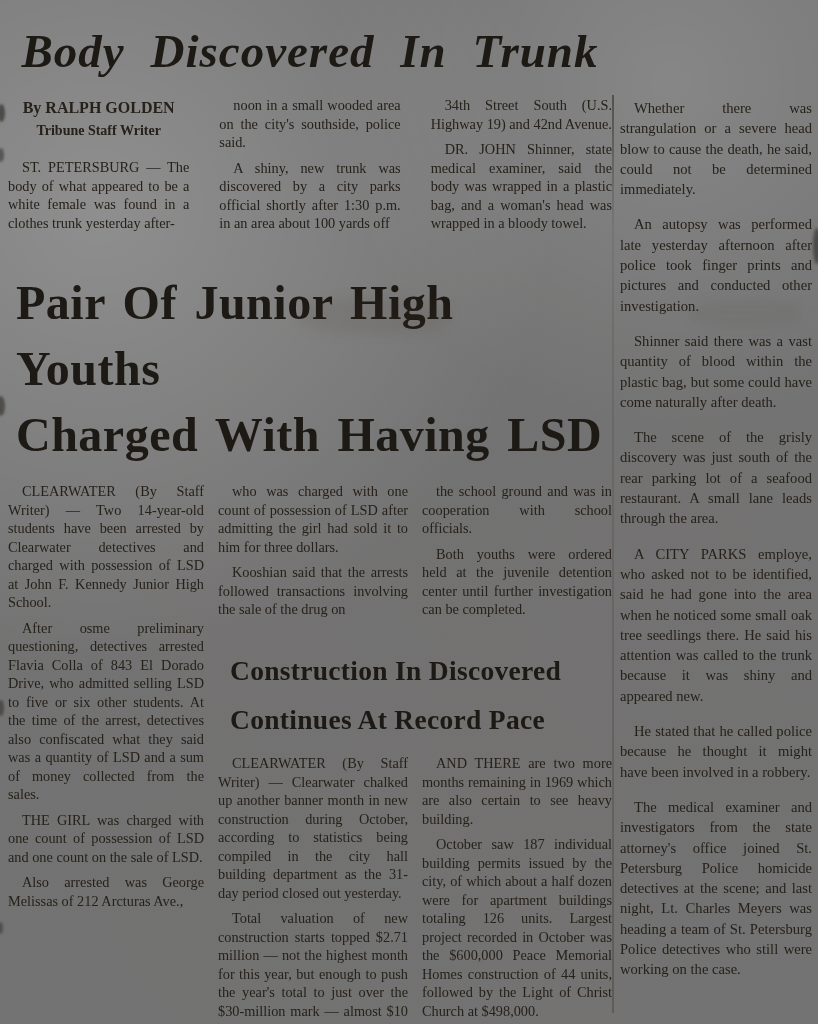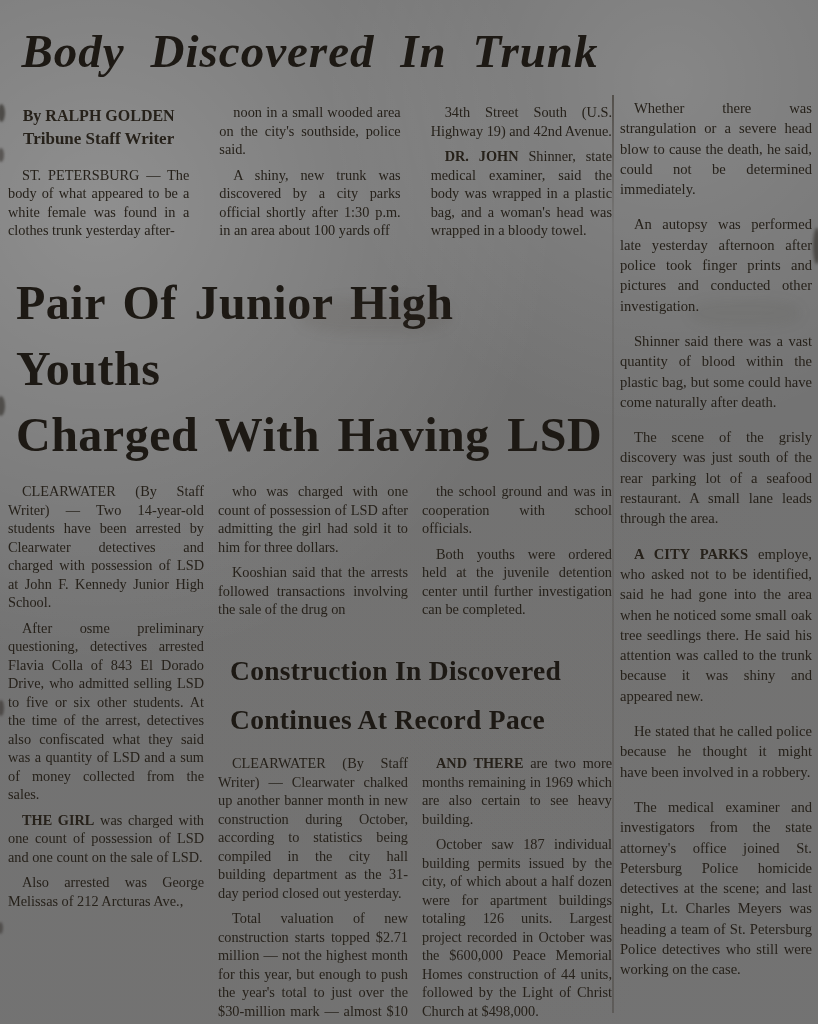--- a/index.html
+++ b/index.html
@@ -33,32 +33,32 @@
     margin:16px 0 0 8px;font-weight:bold;font-size:48px;line-height:66px;
     letter-spacing:.5px;word-spacing:5px;color:#1d1914;
   }
   h2.headline-lsd span{display:block;}
   h3.headline-constr{
     margin:14px 0 10px 12px;font-weight:bold;font-size:27.5px;line-height:49px;
     letter-spacing:.3px;color:#1d1914;
   }
   h3.headline-constr span{display:block;}
   
-  .top-row{display:flex;gap:30px;margin-top:16px;min-height:158px;align-items:center;}
+  .top-row{display:flex;gap:30px;margin-top:16px;min-height:158px;align-items:flex-start;}
   .col{width:196px;font-size:14.3px;line-height:18.5px;text-align:justify;}
   .col p{margin:0 0 7px 0;text-indent:14px;}
   .byline{text-align:center;font-weight:bold;font-size:16px;line-height:23px;
           margin:0 0 16px 0;}
-  .byline .sub{font-size:17px;}
+  .byline .sub{font-size:14px;}
   .lsd-row{display:flex;gap:14px;margin-top:14px;}
   .col-bc{width:394px;}
   .lsd-cont{display:flex;gap:14px;min-height:150px;align-items:flex-start;}
   .lsd-cont .col, .constr-row .col{width:190px;}
   .constr-row{display:flex;gap:14px;align-items:flex-start;}
-  b{font-weight:bold;}
+  b{font-weight:normal;}
   
   .rule-v{
     position:absolute;left:612px;top:95px;width:2px;height:918px;
     background:linear-gradient(to bottom,
       rgba(45,38,30,.55) 0%, rgba(45,38,30,.10) 14%,
       rgba(45,38,30,.16) 55%, rgba(45,38,30,.30) 100%);
     pointer-events:none;
   }
   .smudge{position:absolute;pointer-events:none;border-radius:50%;}
   .s1{left:-2px;top:104px;width:7px;height:18px;background:rgba(30,25,20,.55);filter:blur(1px);}

